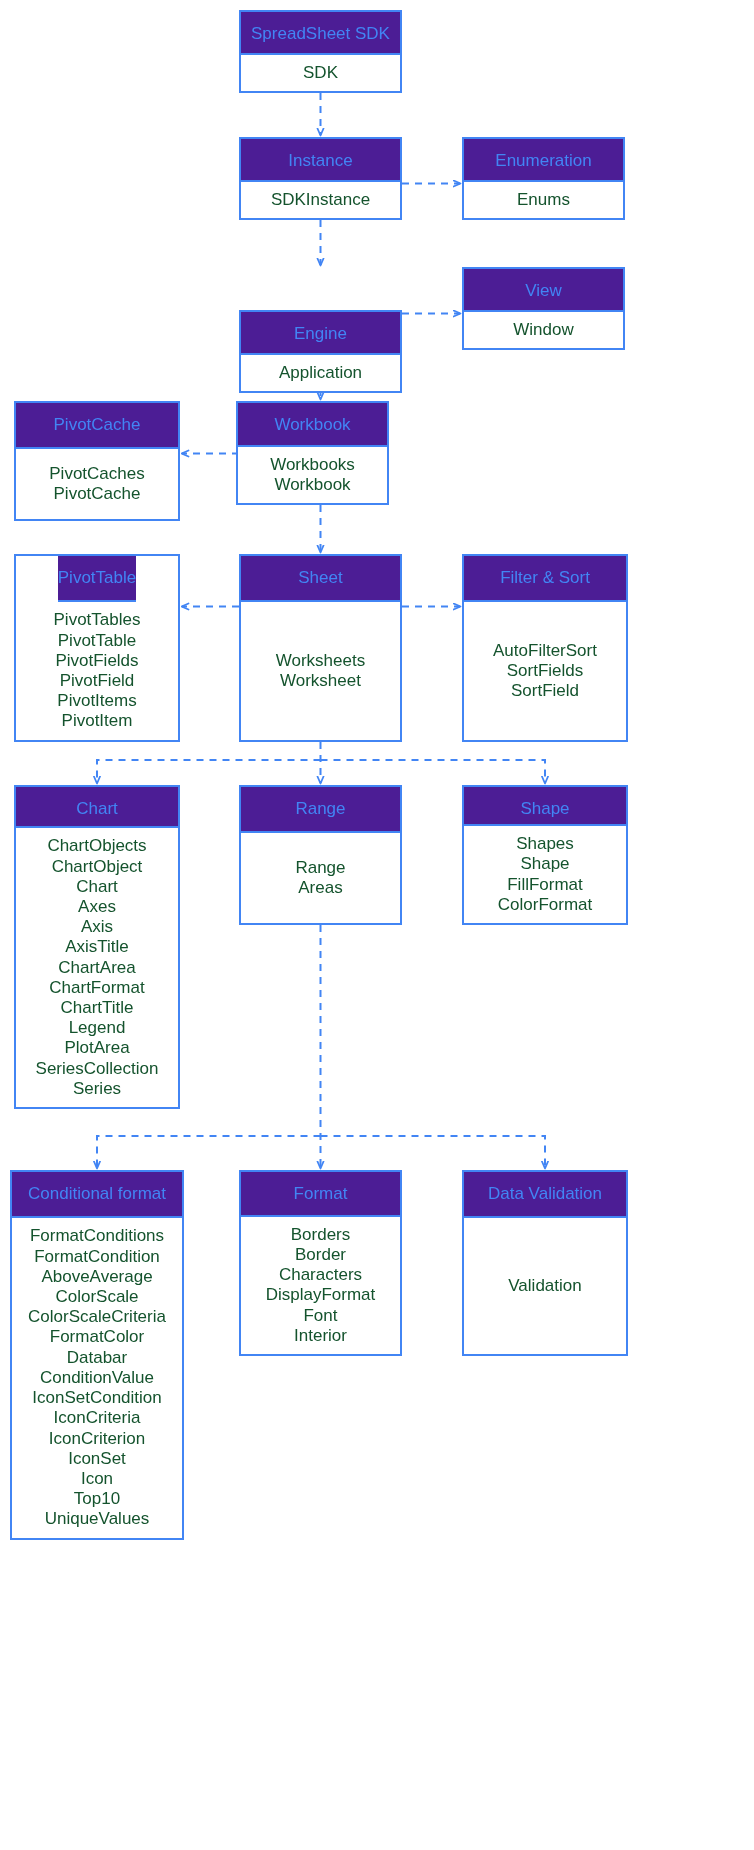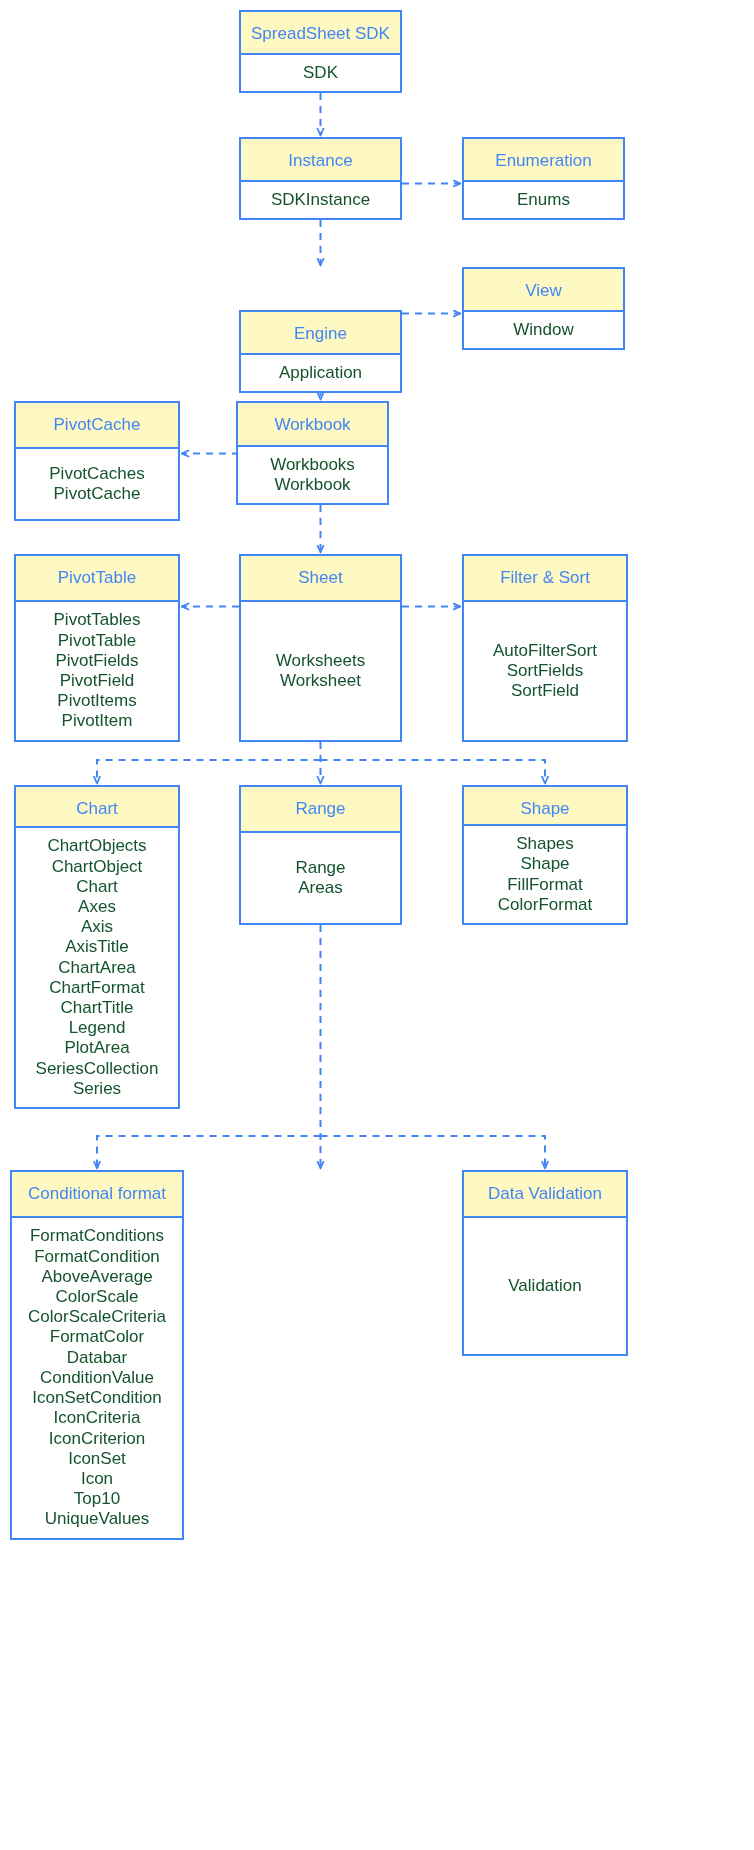--- a/index.html
+++ b/index.html
@@ -28,21 +28,21 @@
   .node {
     position: absolute;
     box-sizing: border-box;
     border: 2px solid #4285f4;
     background: #ffffff;
     display: flex;
     flex-direction: column;
   }
   .node-header {
     box-sizing: border-box;
-    background: #fef9c3;
+    background: #4c1d95;
     border-bottom: 2px solid #4285f4;
     color: #4285f4;
     font-size: 17px;
     text-align: center;
     line-height: 44px;
     height: 46px;
     white-space: nowrap;
     overflow: hidden;
   }
   .node-body {
@@ -146,21 +146,21 @@
   </div>
 
   <div class="node" style="left:236px;top:401px;width:153px;height:104px;">
     <div class="node-header">Workbook</div>
     <div class="node-body">
       <div class="item">Workbooks</div>
       <div class="item">Workbook</div>
     </div>
   </div>
 
-  <div class="node" style="left:14px;top:554px;width:166px;height:188px;">
+  <div class="node" style="left:14px;top:554px;width:166px;height:188px;align-items:center;">
     <div class="node-header">PivotTable</div>
     <div class="node-body">
       <div class="item">PivotTables</div>
       <div class="item">PivotTable</div>
       <div class="item">PivotFields</div>
       <div class="item">PivotField</div>
       <div class="item">PivotItems</div>
       <div class="item">PivotItem</div>
     </div>
   </div>
@@ -233,20 +233,31 @@
       <div class="item">IconSetCondition</div>
       <div class="item">IconCriteria</div>
       <div class="item">IconCriterion</div>
       <div class="item">IconSet</div>
       <div class="item">Icon</div>
       <div class="item">Top10</div>
       <div class="item">UniqueValues</div>
     </div>
   </div>
 
+  <div class="node" style="left:239px;top:1170px;width:163px;height:186px;">
+    <div class="node-header">Format</div>
+    <div class="node-body">
+      <div class="item">Borders</div>
+      <div class="item">Border</div>
+      <div class="item">Characters</div>
+      <div class="item">DisplayFormat</div>
+      <div class="item">Font</div>
+      <div class="item">Interior</div>
+    </div>
+  </div>
 
   <div class="node" style="left:462px;top:1170px;width:166px;height:186px;">
     <div class="node-header">Data Validation</div>
     <div class="node-body">
       <div class="item">Validation</div>
     </div>
   </div>
 
 </div>
 

